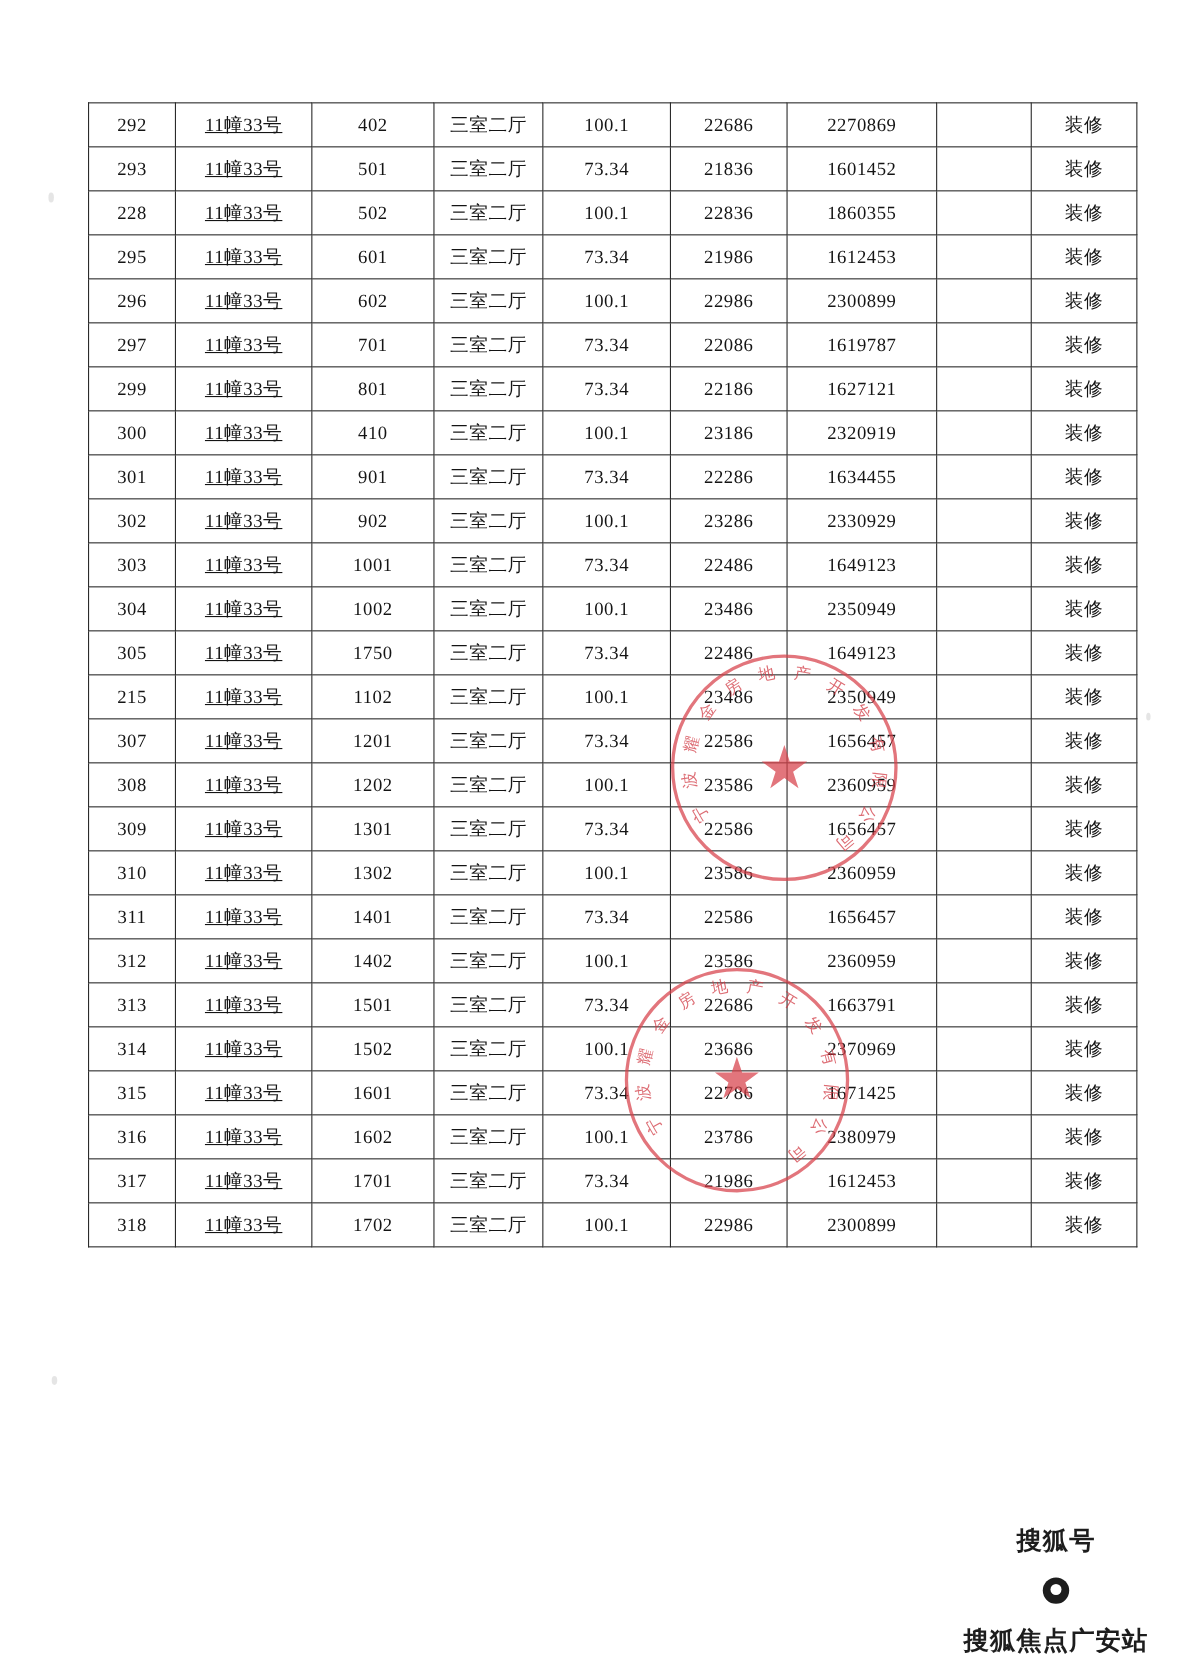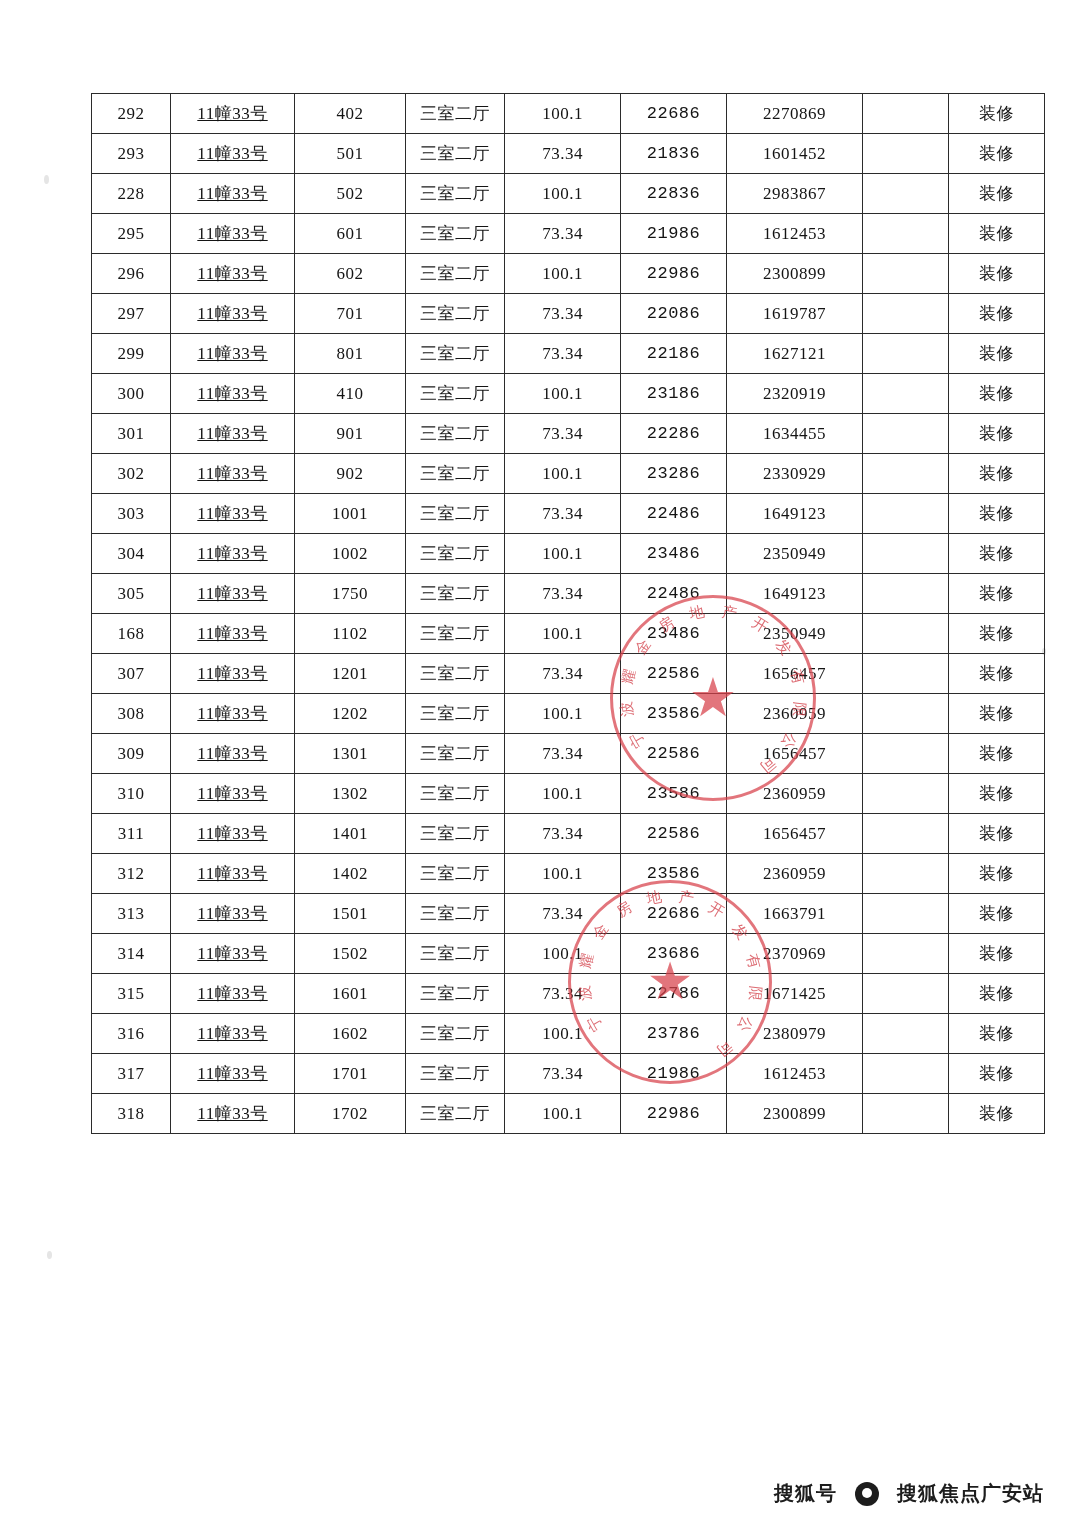--- a/index.html
+++ b/index.html
@@ -19,21 +19,21 @@
   
   .speck {
     position: absolute;
     background: #cfcfcf;
     border-radius: 50%;
     opacity: .55;
   }
 
   #sheet {
     position: absolute;
-    left: 91px;
+    left: 80px;
     top: 93px;
     width: 922px;
   }
 
   table.doc {
     border-collapse: collapse;
     width: 922px;
     table-layout: fixed;
   }
   table.doc td {
@@ -44,21 +44,21 @@
     font-size: 17px;
     letter-spacing: .5px;
     color: #141414;
     padding: 0;
   }
   td.num        { width: 78px; }
   td.bldg       { width: 123px; font-size: 16px; text-decoration: underline; }
   td.room       { width: 110px; }
   td.layout     { width: 98px;  font-size: 16px; }
   td.area       { width: 115px; font-size: 16px; }
-  td.price      { width: 105px; font-size: 16px; font-family: Liberation Mono, monospace; }
+  td.price      { width: 105px; font-size: 16px; }
   td.total      { width: 135px; font-size: 16px; }
   td.blank      { width: 85px; }
   td.deco       { width: 95px;  font-size: 16px; }
 
   tr.sum td {
     height: 45px;
     font-size: 18px;
   }
   td.sum-label { letter-spacing: 6px; }
 
@@ -109,24 +109,25 @@
 
   
   #footer-brand {
     position: absolute;
     right: 36px;
     bottom: 20px;
     display: flex;
     align-items: center;
     gap: 18px;
     font-family: "Liberation Sans", sans-serif;
-    font-size: 20px;
+    font-size: 23px;
     font-weight: bold;
     color: #1d1d1d;
     letter-spacing: 1px;
+    flex-direction: column;
   }
   #footer-brand .dot {
     display: inline-block;
     width: 24px;
     height: 24px;
     border-radius: 50%;
     background: #1d1d1d;
     position: relative;
   }
   #footer-brand .dot::after {
@@ -172,21 +173,21 @@
           <td class="blank"></td>
           <td class="deco">装修</td>
         </tr>
         <tr>
           <td class="num">228</td>
           <td class="bldg">11幢33号</td>
           <td class="room">502</td>
           <td class="layout">三室二厅</td>
           <td class="area">100.1</td>
           <td class="price">22836</td>
-          <td class="total">2983867</td>
+          <td class="total">1860355</td>
           <td class="blank"></td>
           <td class="deco">装修</td>
         </tr>
         <tr>
           <td class="num">295</td>
           <td class="bldg">11幢33号</td>
           <td class="room">601</td>
           <td class="layout">三室二厅</td>
           <td class="area">73.34</td>
           <td class="price">21986</td>
@@ -287,21 +288,21 @@
           <td class="bldg">11幢33号</td>
           <td class="room">1750</td>
           <td class="layout">三室二厅</td>
           <td class="area">73.34</td>
           <td class="price">22486</td>
           <td class="total">1649123</td>
           <td class="blank"></td>
           <td class="deco">装修</td>
         </tr>
         <tr>
-          <td class="num">168</td>
+          <td class="num">215</td>
           <td class="bldg">11幢33号</td>
           <td class="room">1102</td>
           <td class="layout">三室二厅</td>
           <td class="area">100.1</td>
           <td class="price">23486</td>
           <td class="total">2350949</td>
           <td class="blank"></td>
           <td class="deco">装修</td>
         </tr>
         <tr>

